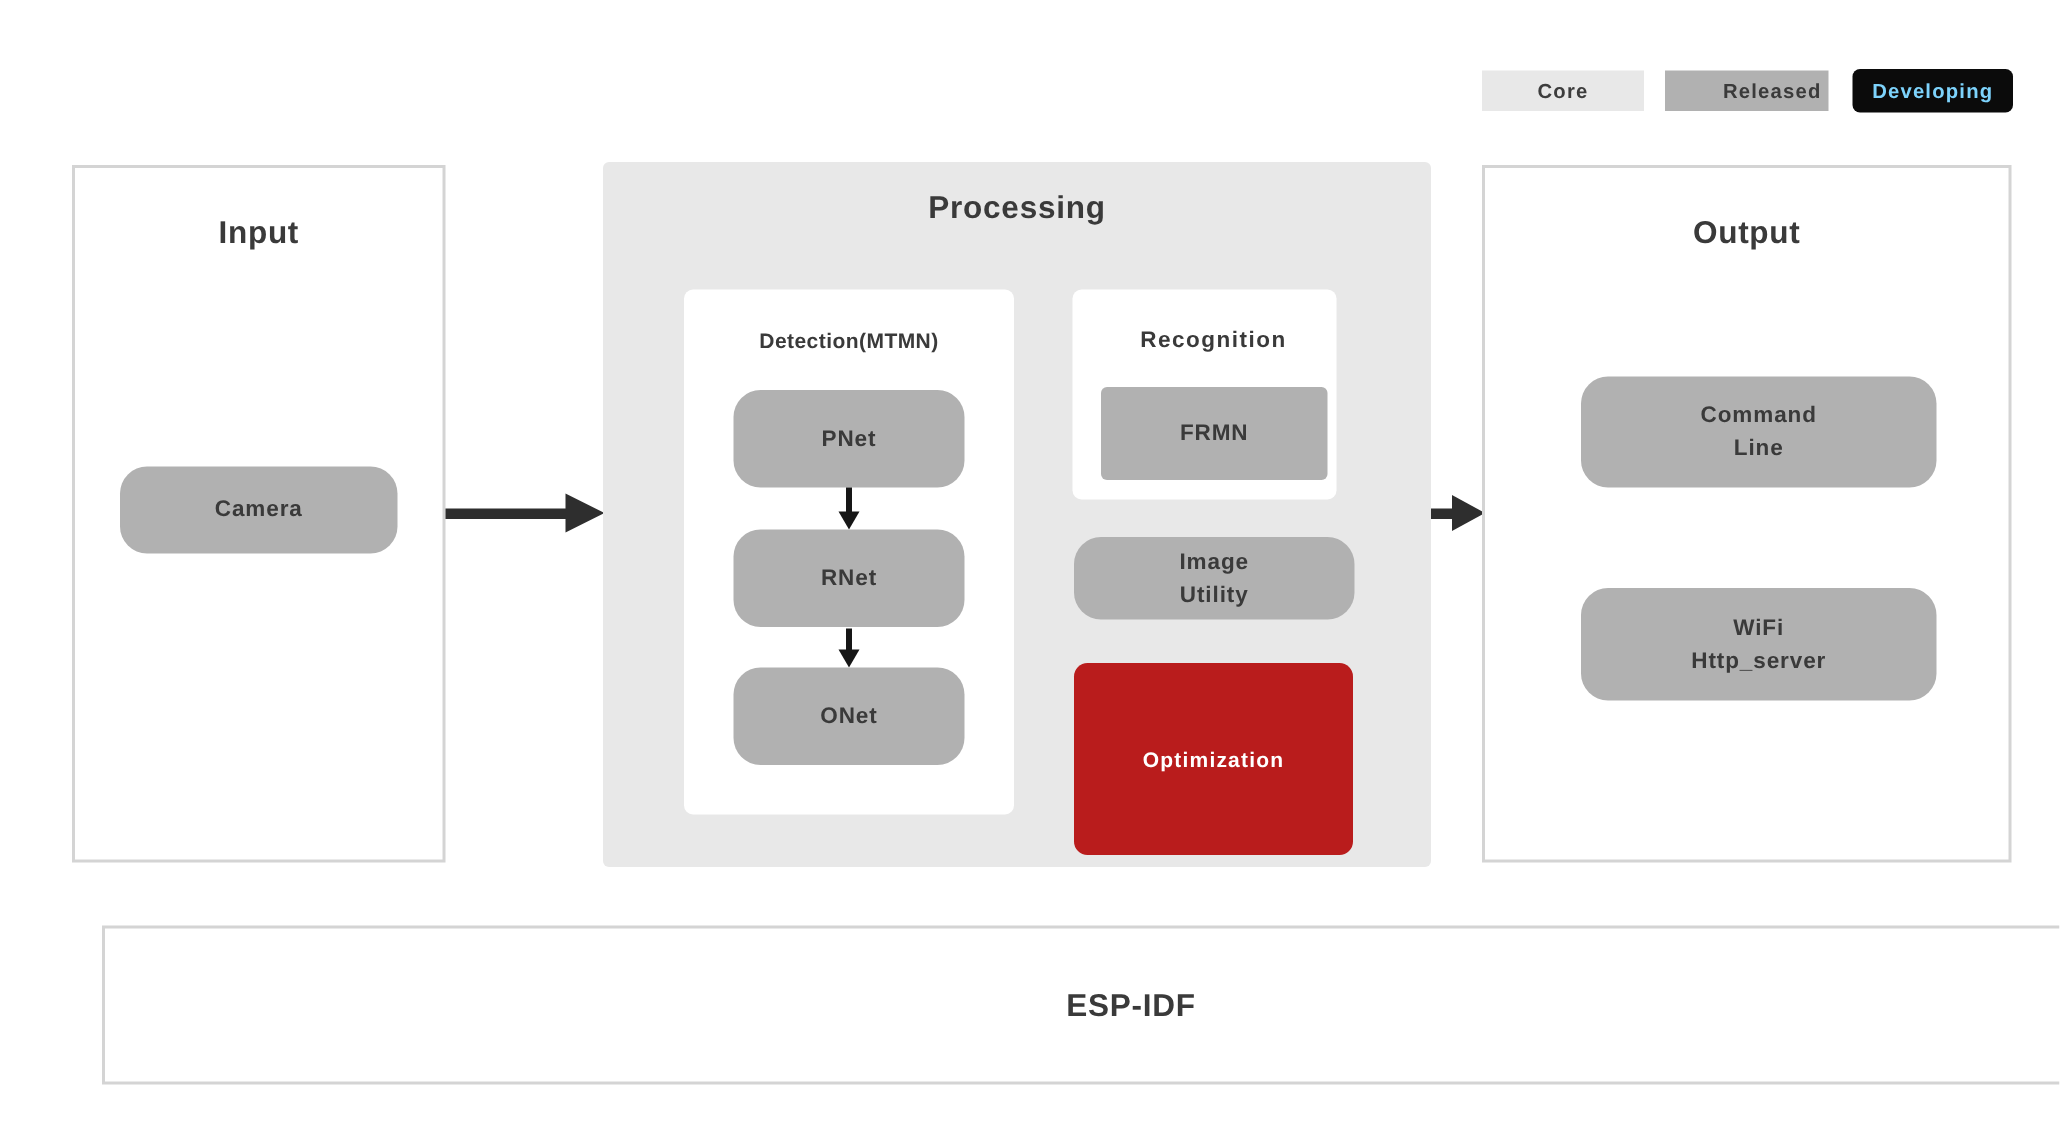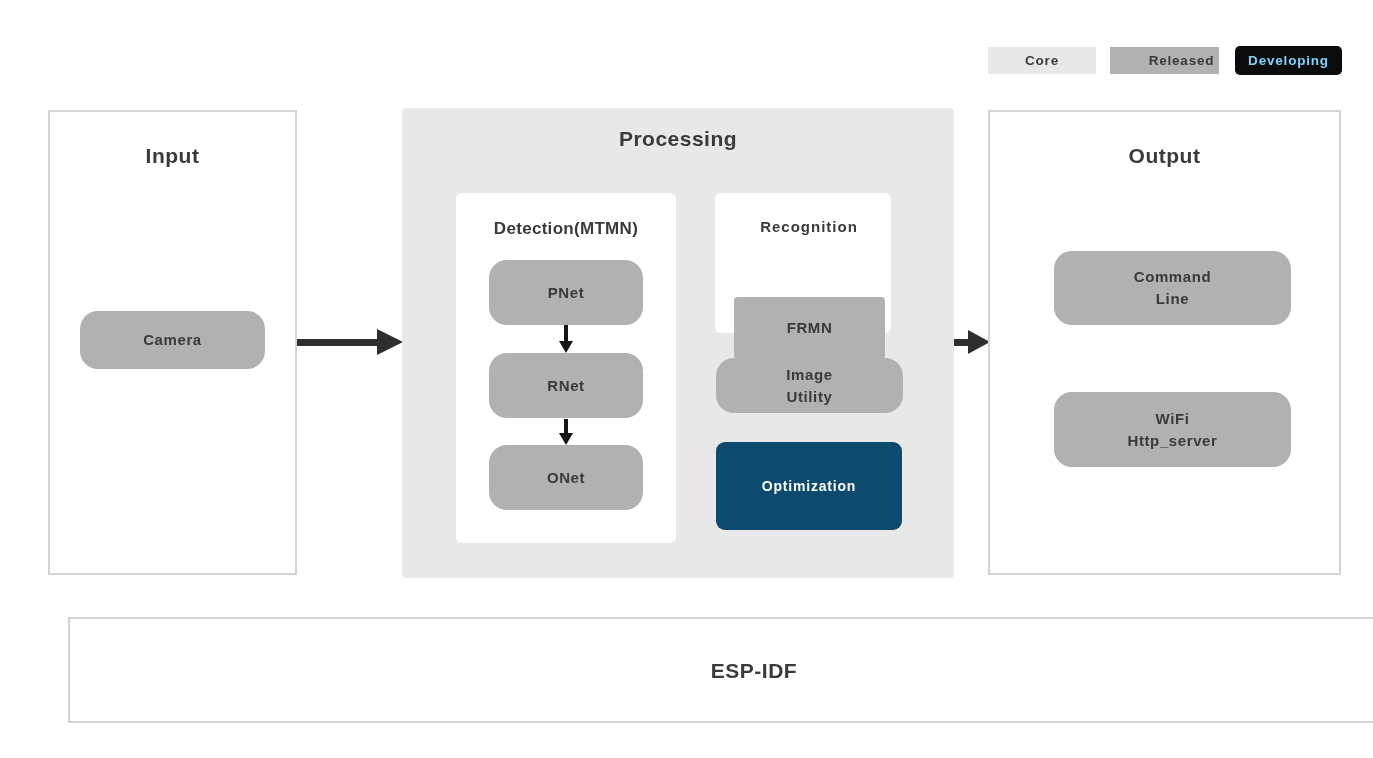--- a/index.html
+++ b/index.html
@@ -64,21 +64,21 @@
     background: #ffffff;
     border-radius: 6px;
   }
   .card-detection   { left: 54px;  top: 85px; width: 220px; height: 350px; }
   .card-recognition { left: 313px; top: 85px; width: 176px; height: 140px; padding-left: 12px; }
   .card-title {
     text-align: center;
     font-weight: bold;
     color: #3a3a3a;
   }
-  .card-detection .card-title   { font-size: 17px; margin-top: 26px; letter-spacing: 0.3px; }
+  .card-detection .card-title   { font-size: 14px; margin-top: 26px; letter-spacing: 0.3px; }
   .card-recognition .card-title { font-size: 15px; margin-top: 25px; letter-spacing: 1px; }
 
   
   .block {
     position: absolute;
     display: flex;
     align-items: center;
     justify-content: center;
     text-align: center;
     background: #b1b1b1;
@@ -87,25 +87,25 @@
     font-size: 15px;
     letter-spacing: 0.6px;
     border-radius: 18px;
     white-space: pre-line;
     line-height: 1.45;
   }
   .block-camera   { left: 30px; top: 199px; width: 185px; height: 58px; }
   .block-pnet { left: 33px; top: 67px;  width: 154px; height: 65px; }
   .block-rnet { left: 33px; top: 160px; width: 154px; height: 65px; }
   .block-onet { left: 33px; top: 252px; width: 154px; height: 65px; }
-  .block-frmn { left: 19px; top: 65px;  width: 151px; height: 62px; border-radius: 4px; margin-top: 39px; }
+  .block-frmn { left: 19px; top: 65px;  width: 151px; height: 62px; border-radius: 4px; }
   .block-image-utility { left: 314px; top: 250px; width: 187px; height: 55px; font-size: 15px; }
   .block-optimization  {
-    left: 314px; top: 334px; width: 186px; height: 88px;
-    background: #0c4a6e; color: #ffffff;
+    left: 314px; top: 334px; width: 186px; height: 128px;
+    background: #b91c1c; color: #ffffff;
     font-size: 14px; border-radius: 9px; letter-spacing: 0.8px;
   }
   .block-command-line { left: 64px; top: 139px; width: 237px; height: 74px; }
   .block-wifi         { left: 64px; top: 280px; width: 237px; height: 75px; }
 
   
   .harrow { position: absolute; }
   .harrow .shaft { position: absolute; background: #2e2e2e; height: 7px; }
   .harrow .head  {
     position: absolute; width: 0; height: 0;

